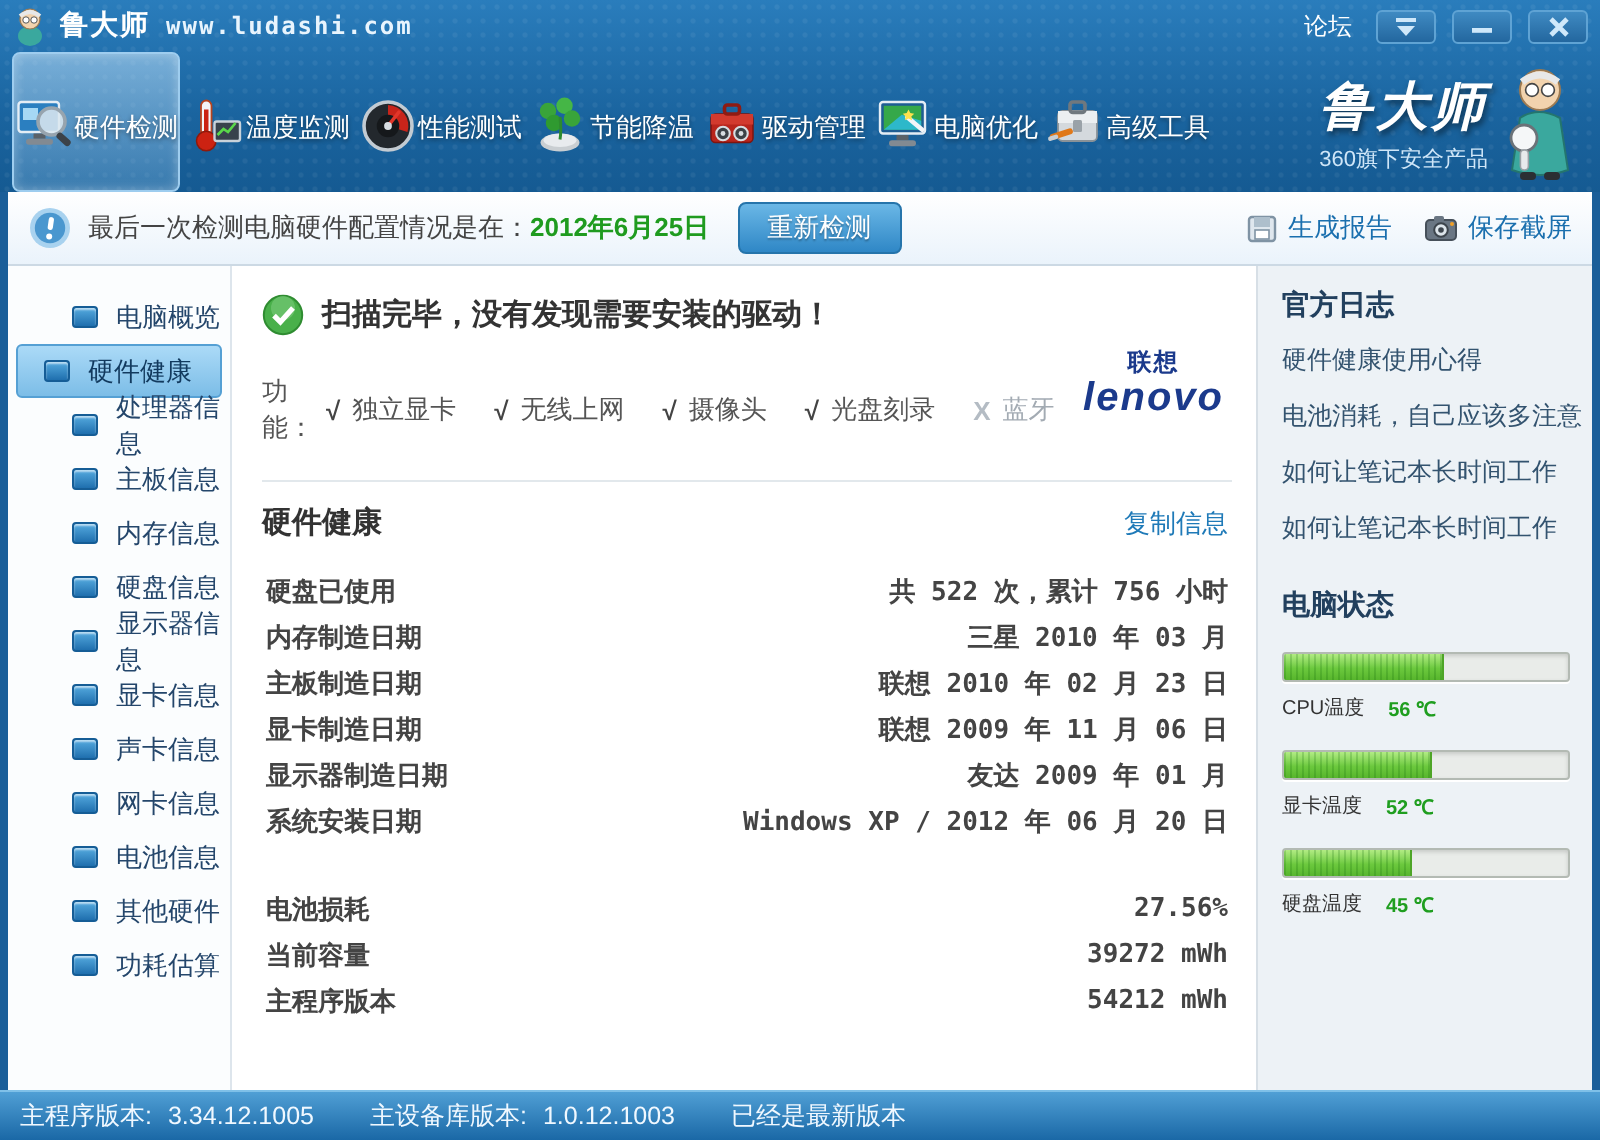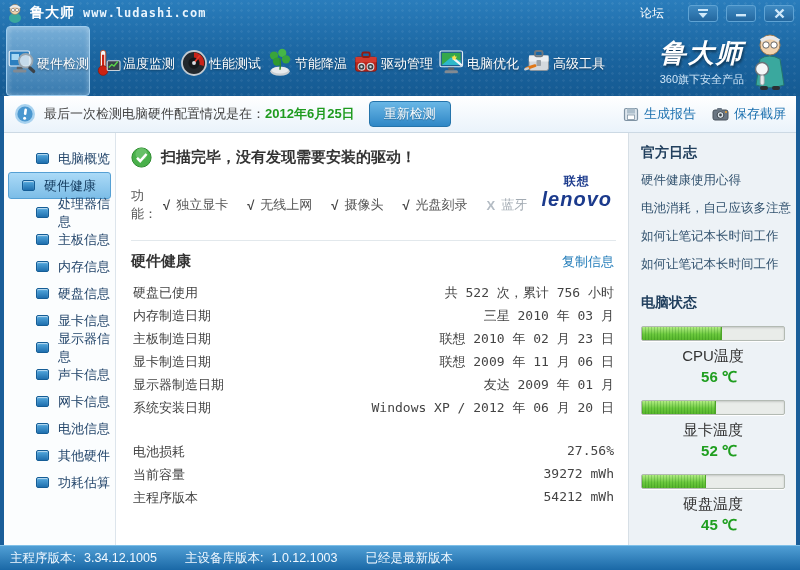--- a/index.html
+++ b/index.html
@@ -11,21 +11,21 @@
   .header {
     background:linear-gradient(#2a7dbc, #1a649f 60%, #155a92);
     background-color:#1d6fae;
     position:relative;
   }
   .header::after{content:"";position:absolute;inset:0;background-image:radial-gradient(rgba(255,255,255,.06) 1px, transparent 1.6px);background-size:7px 7px;pointer-events:none;}
   .titlebar { height:26px; display:flex; align-items:center; padding:0 6px; position:relative; z-index:2; }
   .app-title { color:#fff; font-weight:bold; font-size:14px; margin-left:6px; letter-spacing:1px; }
   .app-url { color:#e8f4fd; font-size:12px; font-family:"DejaVu Sans Mono", monospace; font-weight:bold; margin-left:8px; letter-spacing:1px; }
   .titlebar-right { margin-left:auto; display:flex; align-items:center; gap:8px; }
-  .forum-link { color:#ffffff; font-size:12px; cursor:pointer; margin-right:16px;text-align:right; }
+  .forum-link { color:#ffffff; font-size:12px; cursor:pointer; margin-right:4px;text-align:right; }
   .win-btn { width:30px; height:17px; border:1px solid #5fa3d4; border-radius:3px;
     background:linear-gradient(#3f8ac2,#23679f); display:flex; align-items:center; justify-content:center; cursor:pointer; }
 
   .toolbar { height:70px; display:flex; align-items:stretch; padding:0 6px; position:relative; z-index:2; }
   .tool-item { width:84px; display:flex; flex-direction:row; align-items:center; justify-content:space-between;
     padding-top:4px; margin-right:2px; border:1px solid transparent; border-radius:4px; cursor:pointer; }
   .tool-item.selected { background:linear-gradient(rgba(190,225,250,.55), rgba(120,180,225,.35));
     border:1px solid #9ecdef; box-shadow:inset 0 0 6px rgba(255,255,255,.35); }
   .tool-item .ticon { width:40px; height:40px; }
   .tool-label { color:#fff; font-size:13px; margin-top:2px; text-shadow:0 1px 2px rgba(0,0,0,.45); white-space:nowrap; }
@@ -68,35 +68,35 @@
   .feat.off .mark { color:#b4bcC4; color:#b4bcc4; }
   .feat.off .fname { color:#a3abb3; }
   .lenovo { position:absolute; right:16px; top:40px; text-align:center; color:#1b3a8c; cursor:default; }
   .lenovo-cn { font-size:12px; font-weight:bold; letter-spacing:1px; }
   .lenovo-en { font-size:20px; font-weight:bold; font-style:italic; line-height:18px; letter-spacing:1px; }
   .divider { border-top:1px solid #e2e8ec; margin-top:17px; }
   .section-head { display:flex; justify-content:space-between; align-items:center; margin-top:11px; padding-right:2px; }
   .section-title { font-size:15px; font-weight:bold; color:#333; }
   .copy-link { font-size:13px; color:#1f7ab8; cursor:pointer; }
   .htable { margin-top:13px; }
-  .hrow { display:flex; justify-content:space-between; align-items:flex-start; height:23px; padding:0 2px 0 2px; }
+  .hrow { display:flex; justify-content:space-between; align-items:center; height:23px; padding:0 2px 0 2px;font-weight:bold; }
   .hrow .lab { font-size:13px; color:#444; }
   .hrow .val { font-size:13px; color:#444; font-family:"DejaVu Sans Mono", monospace; }
   .htable.battery { margin-top:21px; }
 
   .rightbar { width:168px; background:#edf2f6; border-left:1px solid #d7dfe6; padding:11px 11px 0 12px; flex-shrink:0; }
   .rb-title { font-size:14px; font-weight:bold; color:#22405e; margin-bottom:4px; }
   .log-item { font-size:12.5px; color:#33536f; line-height:28px; cursor:pointer; white-space:nowrap; }
   .rb-status-title { margin-top:16px; }
   .meter-track { height:15px; margin-top:14px; background:#e9ece9; border:1px solid #b3bab3; border-radius:2px;
     box-shadow:inset 0 1px 2px rgba(0,0,0,.15), 0 1px 0 #fff; overflow:hidden; }
   .meter-fill { height:100%; background:
     repeating-linear-gradient(90deg, rgba(0,90,0,.18) 0 1px, transparent 1px 3px),
     linear-gradient(#b2ec84, #6cc93e 55%, #57b52c); border-right:1px solid #4ea527; }
-  .meter-label { display:flex; align-items:center; margin-top:6px; font-size:15px; color:#333;flex-direction:column; }
+  .meter-label { display:flex; align-items:center; margin-top:6px; font-size:10px; color:#333; }
   .meter-val { color:#1f9e1f; margin-left:12px; font-weight:bold; }
 
   
   .statusbar { height:25px; flex-shrink:0; background:linear-gradient(#509fd5,#1a68a6);
     border-top:1px solid #7fc0e8; display:flex; align-items:center; gap:8px; padding:0 10px;
     color:#f0f8ff; font-size:12.5px; }
   .statusbar .gap { width:12px; }
 </style>
 </head>
 <body>
@@ -289,25 +289,25 @@
         <div class="side-item">
             <span class="sq"></span>
             <span>内存信息</span>
           </div>
         <div class="side-item">
             <span class="sq"></span>
             <span>硬盘信息</span>
           </div>
         <div class="side-item">
             <span class="sq"></span>
+            <span>显示器信息</span>
+          </div>
+        <div class="side-item">
+            <span class="sq"></span>
             <span>显卡信息</span>
-          </div>
-        <div class="side-item">
-            <span class="sq"></span>
-            <span>显示器信息</span>
           </div>
         <div class="side-item">
             <span class="sq"></span>
             <span>声卡信息</span>
           </div>
         <div class="side-item">
             <span class="sq"></span>
             <span>网卡信息</span>
           </div>
         <div class="side-item">

